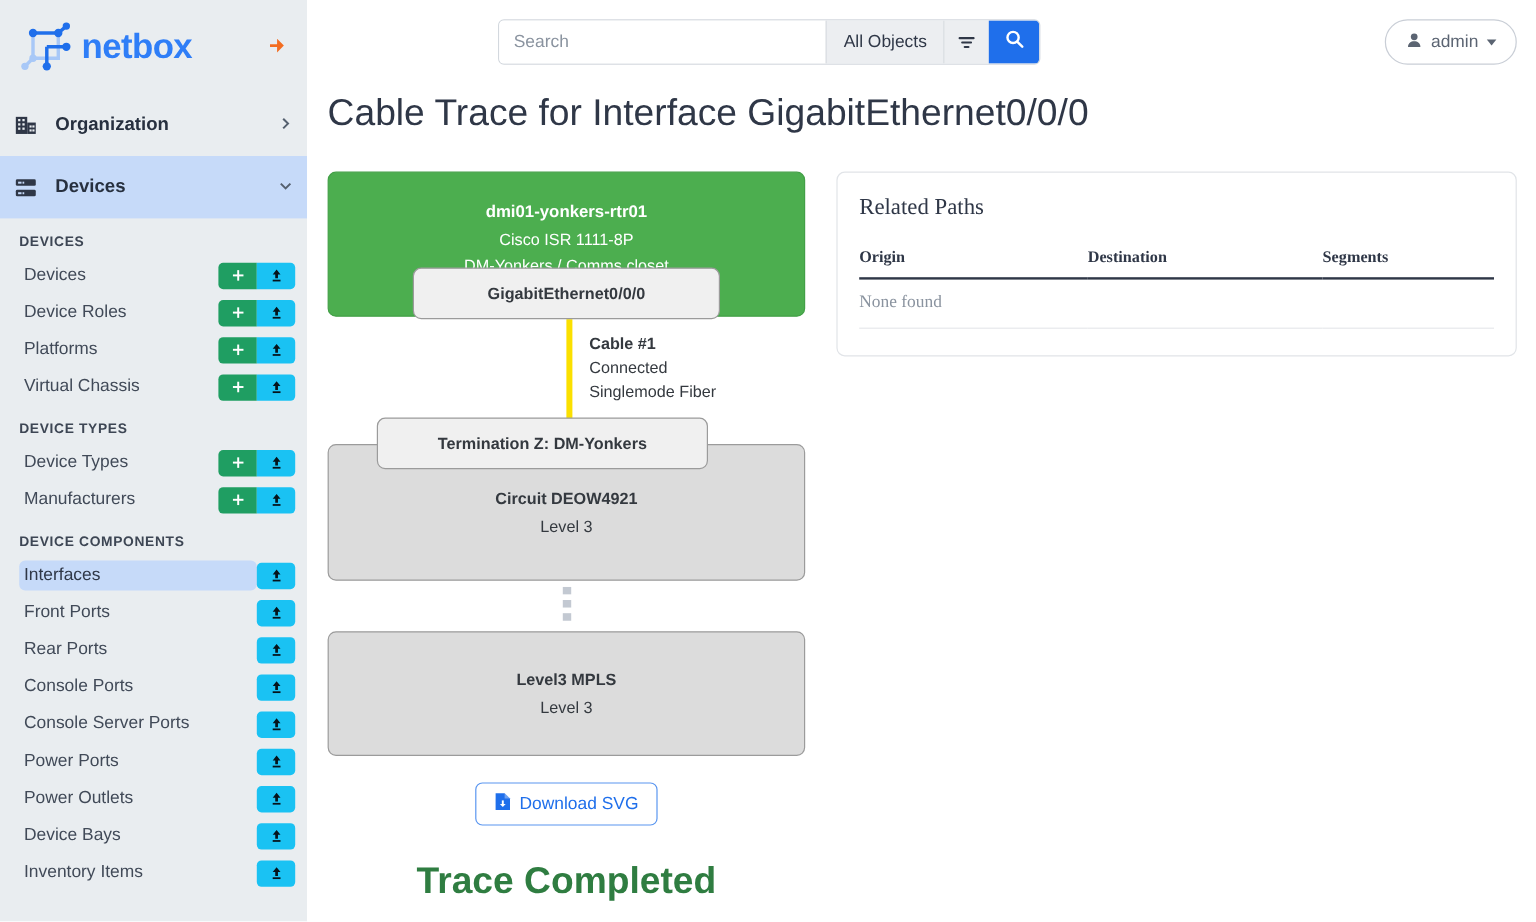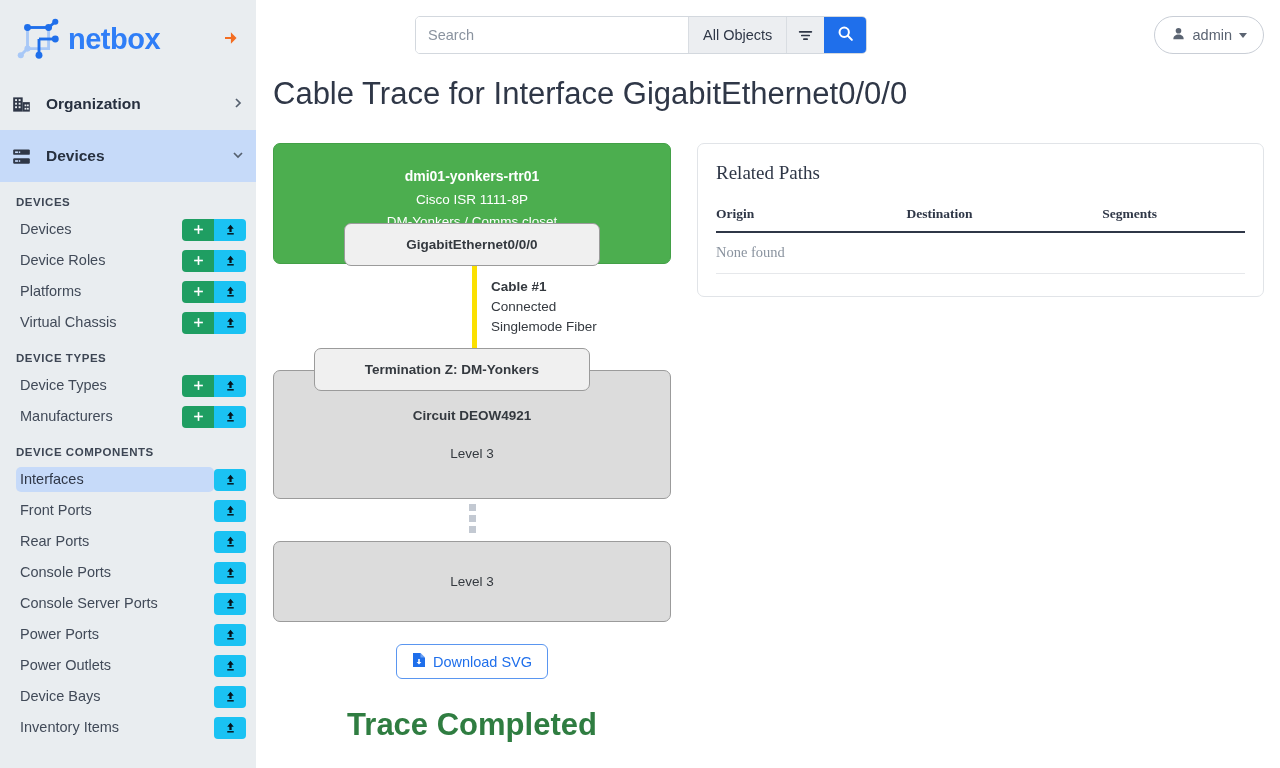--- a/index.html
+++ b/index.html
@@ -141,21 +141,21 @@
   .cable-info {
     position: absolute; left: 218px; top: 11px;
     font-size: 13.5px; line-height: 20px; color: #34393f;
   }
   .cable-info .ttl { font-weight: 700; }
   .circuit-wrap { position: relative; }
   .node-circuit {
     background: #dcdcdc; border: 1px solid #9b9b9b; border-radius: 7px;
     text-align: center; padding: 37px 10px 37px 10px; color: #34393f;
   }
-  .node-circuit .c1 { font-size: 13.5px; font-weight: 700; margin-bottom: 23px; }
+  .node-circuit .c1 { font-size: 13.5px; font-weight: 700; margin-bottom: 8px; }
   .node-circuit .c2 { font-size: 13.5px; }
   .node-termz {
     position: absolute; left: 41px; top: -22px; width: 276px; z-index: 2;
     background: #f0f0f0; border: 1px solid #9b9b9b; border-radius: 7px;
     text-align: center; font-size: 13.5px; font-weight: 700; color: #34393f;
     padding: 13px 10px;
   }
   .node-terma {
     position: absolute; left: 41px; bottom: -22px; width: 316px; z-index: 2;
     background: #f0f0f0; border: 1px solid #9b9b9b; border-radius: 7px;
@@ -615,20 +615,21 @@
               <div class="c1">Circuit DEOW4921</div>
               <div class="c2">Level 3</div>
             </div>
           </div>
 
           <div class="dot-zone">
             <div class="dot-line"></div>
           </div>
 
           <div class="node-provider">
+            <div class="p1">Level3 MPLS</div>
             <div class="p2">Level 3</div>
           </div>
         </div>
 
         <div class="dl-wrap">
           <button class="dl-btn">
             <span>
               <svg width="14" height="16" viewBox="0 0 14 16" fill="#1f6feb">
                 <path d="M1 1 H8.5 L13 5.5 V15 H1 Z"></path>
                 <path d="M8.5 1 V5.5 H13" fill="#fff" opacity="0.35"></path>

